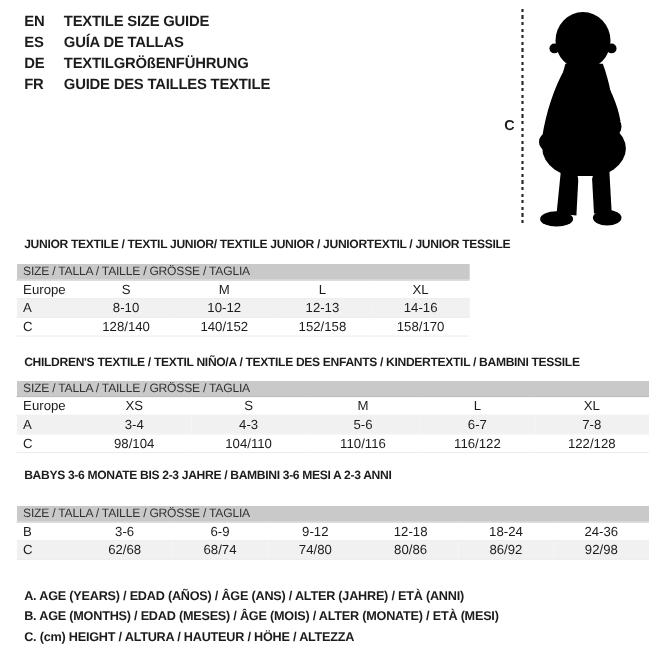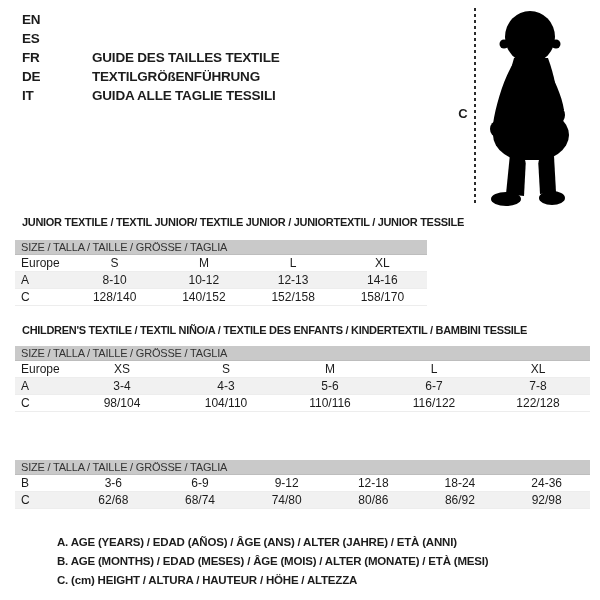--- a/index.html
+++ b/index.html
@@ -6,21 +6,21 @@
   body{
     width:600px;height:600px;background:#ffffff;
     font-family:"Liberation Sans",sans-serif;color:#1c1c1c;
     position:relative;overflow:hidden;
   }
   .abs{position:absolute;}
 
   
   .lang-block{left:22px;top:10px;}
   .lang-row{display:flex;align-items:center;height:19px;
-    font-weight:bold;font-size:13.5px;letter-spacing:-0.2px;white-space:nowrap;gap:34px;}
+    font-weight:bold;font-size:13.5px;letter-spacing:-0.2px;white-space:nowrap;}
   .lang-code{width:36px;flex:0 0 36px;}
 
   
   .dash-line{left:474px;top:8px;width:2px;height:198px;
     background-image:repeating-linear-gradient(to bottom,#2b2b2b 0 3px,transparent 3px 6px);}
   .figure-label{left:455px;top:106px;width:16px;text-align:center;
     font-weight:bold;font-size:13px;}
   .baby-svg{left:478px;top:8px;}
 
   
@@ -33,43 +33,41 @@
   table.size-table td{padding:0;height:16px;text-align:center;
     border-bottom:1px solid #ededed;overflow:hidden;white-space:nowrap;}
   table.size-table tr.bar td{background:#c9c9c9;height:14px;font-size:11px;
     color:#333333;text-align:left;padding-left:6px;letter-spacing:-0.2px;
     border-bottom:1px solid #bdbdbd;}
   table.size-table td.lbl{text-align:left;padding-left:6px;}
   table.size-table tr.shade td{background:#f1f1f1;}
 
   
   .footnote{font-weight:bold;font-size:11.5px;letter-spacing:-0.2px;
-    height:19px;white-space:nowrap;margin-left:35px;}
+    height:19px;white-space:nowrap;}
 </style>
 </head>
 <body>
 
 <div class="abs lang-block">
   <div class="lang-row">
     <span class="lang-code">EN</span>
+    <span>TEXTILE SIZE GUIDE</span>
   </div>
   <div class="lang-row">
     <span class="lang-code">ES</span>
+    <span>GUÍA DE TALLAS</span>
+  </div>
+  <div class="lang-row">
+    <span class="lang-code">DE</span>
+    <span>TEXTILGRÖßENFÜHRUNG</span>
   </div>
   <div class="lang-row">
     <span class="lang-code">FR</span>
     <span>GUIDE DES TAILLES TEXTILE</span>
-  </div>
-  <div class="lang-row">
-    <span class="lang-code">DE</span>
-    <span>TEXTILGRÖßENFÜHRUNG</span>
-  </div>
-  <div class="lang-row">
-    <span class="lang-code">IT</span>
-    <span>GUIDA ALLE TAGLIE TESSILI</span>
   </div>
 </div>
 
 <span class="abs figure-label">C</span>
 <div class="abs dash-line"></div>
 <svg class="abs baby-svg" width="108" height="204" viewBox="0 0 108 204">
   <g fill="#000000">
     <ellipse cx="52" cy="29" rx="25" ry="26"></ellipse>
     <circle cx="26" cy="36" r="4.5"></circle>
     <circle cx="78" cy="36" r="4.5"></circle>
@@ -159,20 +157,21 @@
     <td>98/104</td>
     <td>104/110</td>
     <td>110/116</td>
     <td>116/122</td>
     <td>122/128</td>
   </tr>
 </tbody>
   </table>
 
 <div class="abs sec-title" style="left:22px;top:426px">
+  <div>BABYS 3-6 MONATE BIS 2-3 JAHRE / BAMBINI 3-6 MESI A 2-3 ANNI</div>
 </div>
 <table class="abs size-table" style="left:15px;top:460px;width:575px">
   <colgroup>
       <col style="width:55px">
       <col>
       <col>
       <col>
       <col>
       <col>
       <col>

